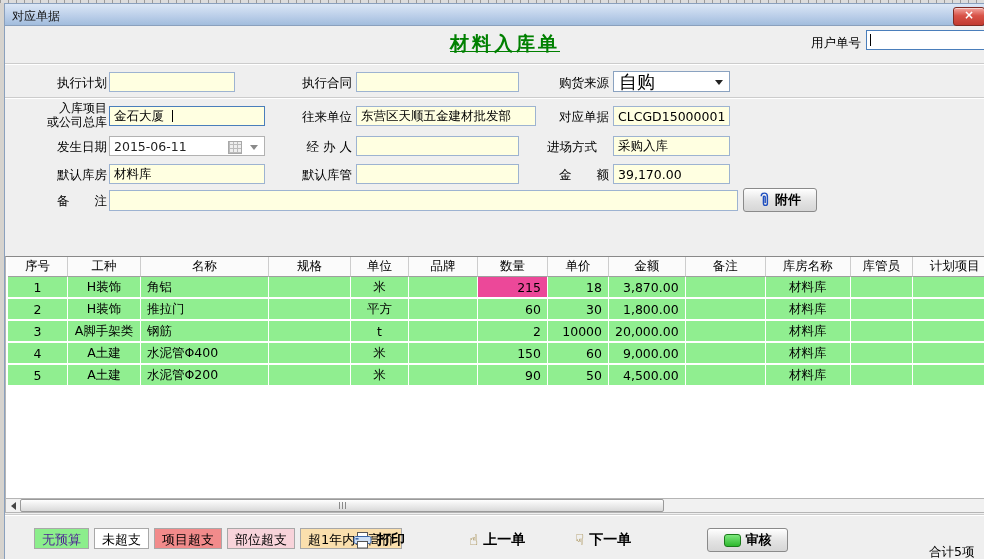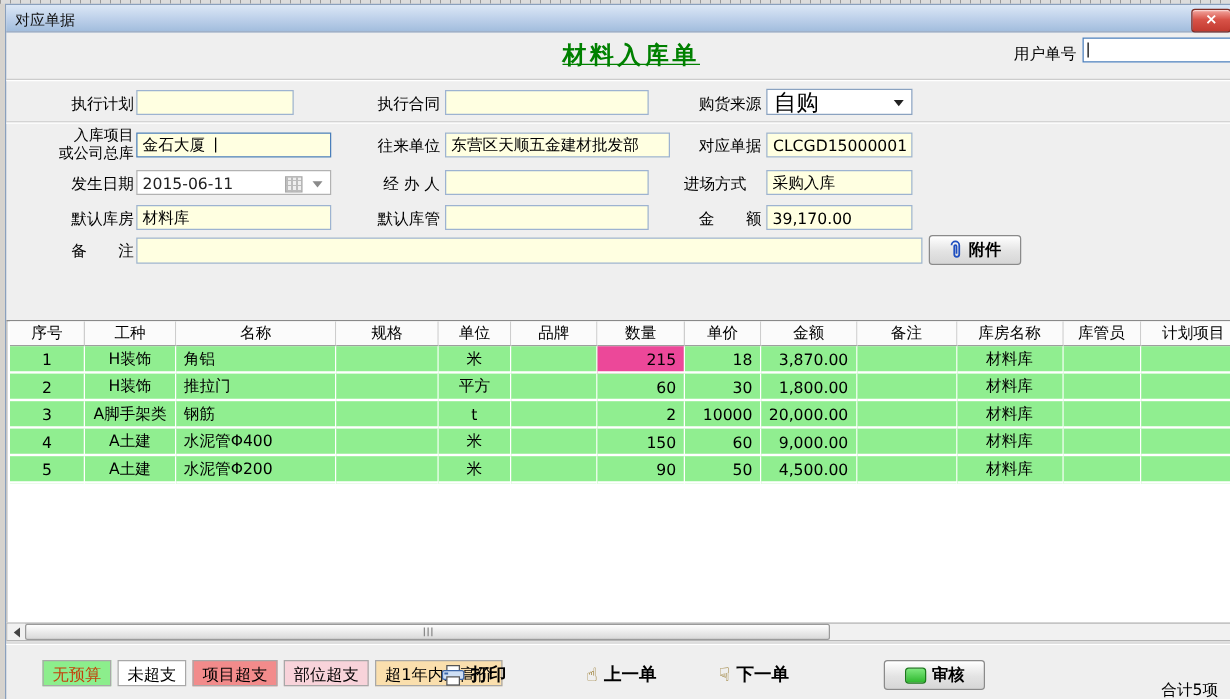--- a/index.html
+++ b/index.html
@@ -269,21 +269,21 @@
     <div class="hs-thumb">
         <i></i>
         <i></i>
         <i></i>
       </div>
   </div>
 
   <div class="hline" style="top:510px;"></div>
 
   <div class="chips">
-      <span class="chip" style="background: rgb(140, 238, 140); color: #c2410c;">无预算</span>
+      <span class="chip" style="background: rgb(140, 238, 140); color: #4c1d95;">无预算</span>
       <span class="chip" style="background: rgb(255, 255, 255); color: rgb(0, 0, 0);">未超支</span>
       <span class="chip" style="background: rgb(242, 139, 139); color: rgb(0, 0, 0);">项目超支</span>
       <span class="chip" style="background: rgb(248, 211, 218); color: rgb(0, 0, 0);">部位超支</span>
       <span class="chip" style="background: rgb(250, 223, 173); color: rgb(0, 0, 0);">超1年内最高价</span>
     </div>
 
   <div class="action" style="left:348px;top:527px;">
     <svg width="19" height="17" viewBox="0 0 19 17">
       <rect x="4.5" y="0.5" width="10" height="4" fill="#ffffff" stroke="#555"></rect>
       <rect x="1" y="4.5" width="17" height="7" rx="1.5" fill="#cfe0f5" stroke="#3c66a8"></rect>

